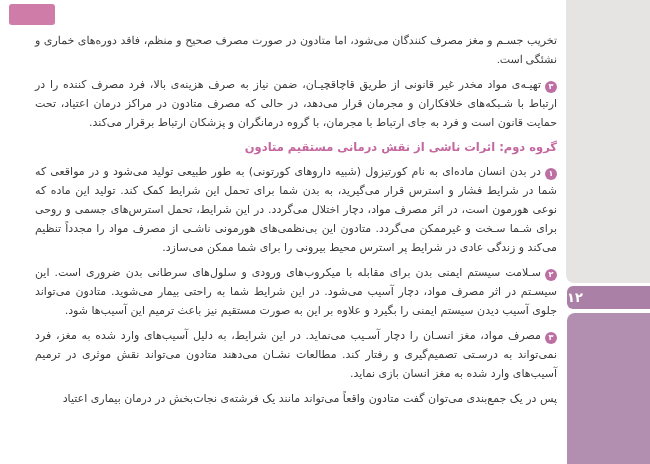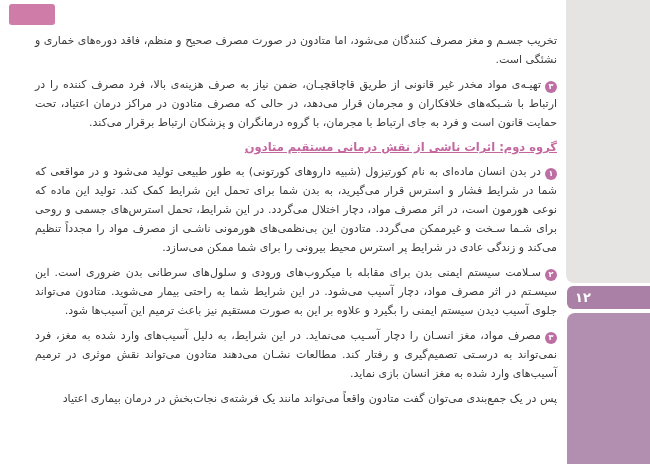--- a/index.html
+++ b/index.html
@@ -29,21 +29,21 @@
   }
   .rail-pagenum {
     position:absolute; right:0; top:286px;
     width:83px; height:23px;
     background:#aa80a6;
     border-top-left-radius:6px;
     border-bottom-left-radius:6px;
     color:#ffffff;
     display:flex; align-items:center;
     direction:ltr;
-    padding-left:8px;
+    padding-left:0;
     font-size:13px; font-weight:bold;
     letter-spacing:1px;
   }
   .rail-series {
     position:absolute; right:0; top:313px;
     width:83px; height:151px;
     background:#b28fb0;
     border-top-left-radius:8px;
   }
   .series-rotor-box {
@@ -65,41 +65,40 @@
   
   .page-text {
     position:absolute; top:31px; right:93px;
     width:522px;
     direction:rtl;
     text-align:justify;
     font-size:11px; line-height:19px;
     color:#3b3b3b;
   }
   .page-text p { margin-bottom:6px; }
-  .para-intro { margin-bottom:7px; }
+  .para-intro { margin-bottom:7px;font-family:Liberation Serif, serif; }
   .item { margin-bottom:6px; }
   .bullet {
     display:inline-flex;
     width:12px; height:12px;
     border-radius:50%;
     background:#bd6fa3;
     color:#ffffff;
     font-size:8px; line-height:12px;
     align-items:center; justify-content:center;
     margin-left:4px;
     vertical-align:-1px;
     font-weight:bold;
   }
   .section-heading {
     color:#c4679f;
     font-weight:bold;
     font-size:11.5px;
     margin:4px 0 5px 0;
     text-align:right;
-    text-decoration:underline;
   }
   .closing { margin-top:1px; }
 </style>
 </head>
 <body>
 
 <div class="corner-tab"></div>
 
 <div class="rail-gray"></div>
 

